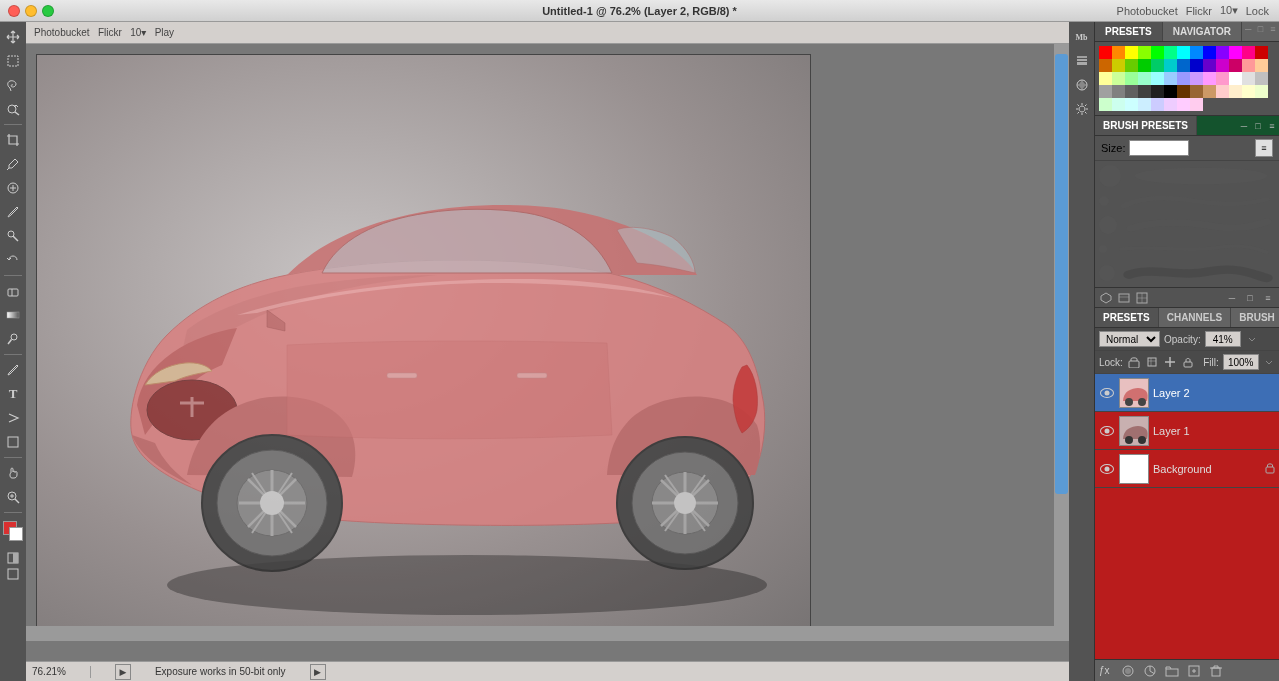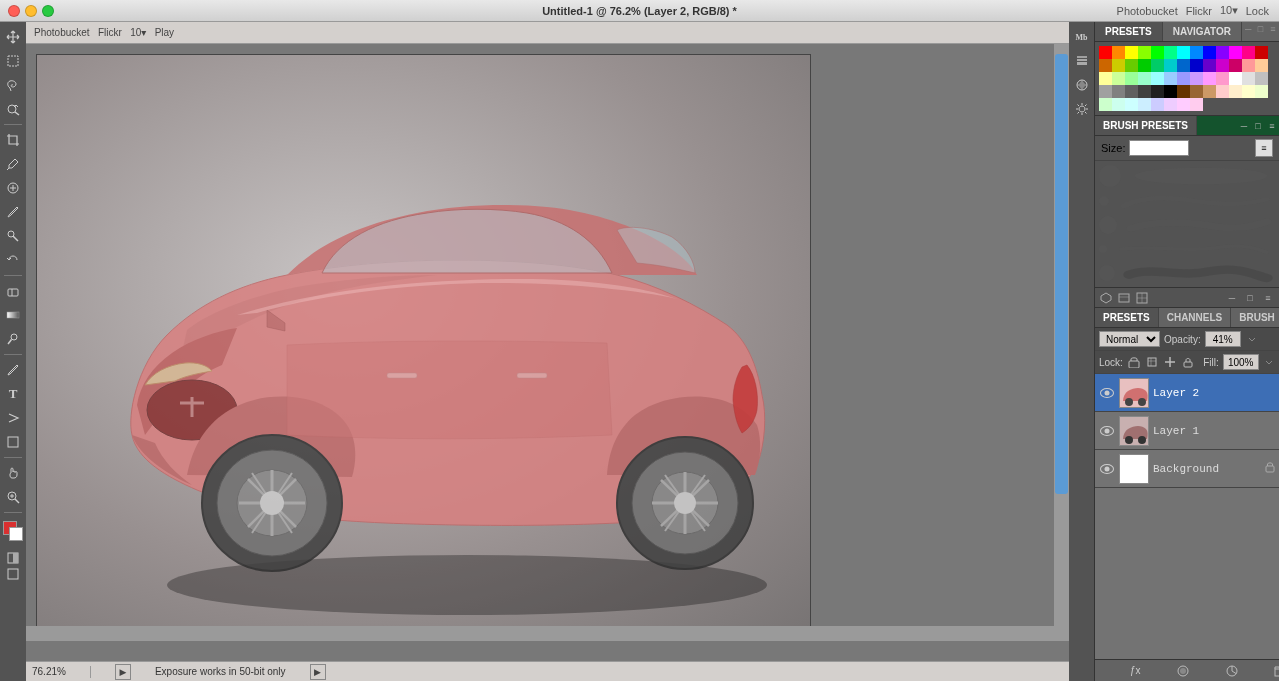--- a/index.html
+++ b/index.html
@@ -365,22 +365,21 @@
     }
     .fill-label {
       font-size: 10px;
       color: #ccc;
     }
 
     
     #layers-list {
       flex: 1;
       overflow-y: auto;
-      background: #737373;
-      font-family: Liberation Mono, monospace;
+      background: #b91c1c;
     }
     .layer-item {
       display: flex;
       align-items: center;
       height: 38px;
       border-bottom: 1px solid #444;
       padding: 0 4px;
       gap: 4px;
       cursor: pointer;
     }
@@ -457,21 +456,20 @@
     }
     .layer-tool-btn {
       width: 18px;
       height: 18px;
       display: flex;
       align-items: center;
       justify-content: flex-start;
       color: #ccc;
       cursor: pointer;
       font-size: 11px;
-      margin-left: 31px;
     }
 
     
     #right-inner {
       display: flex;
       flex-direction: row;
       width: 210px;
       height: 100%;
     }
     #right-side-icons {

